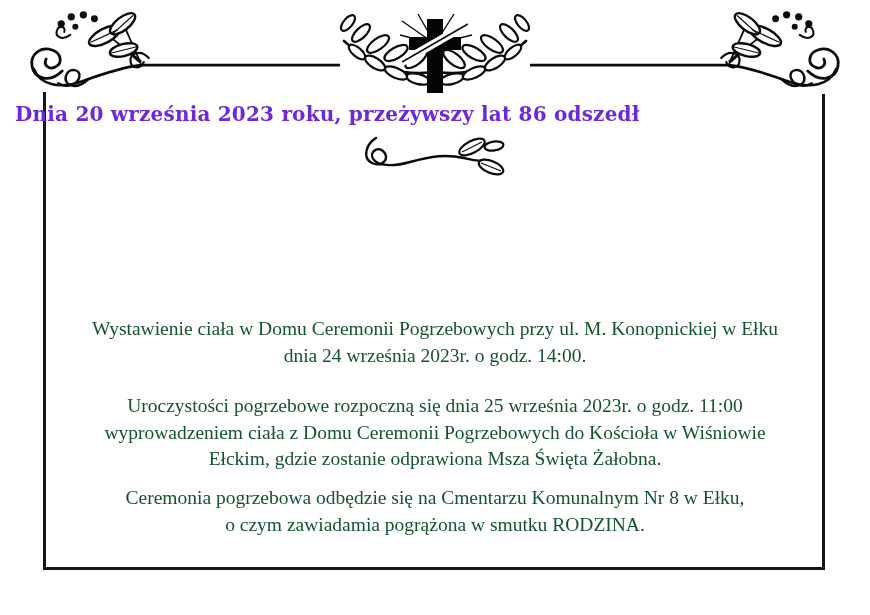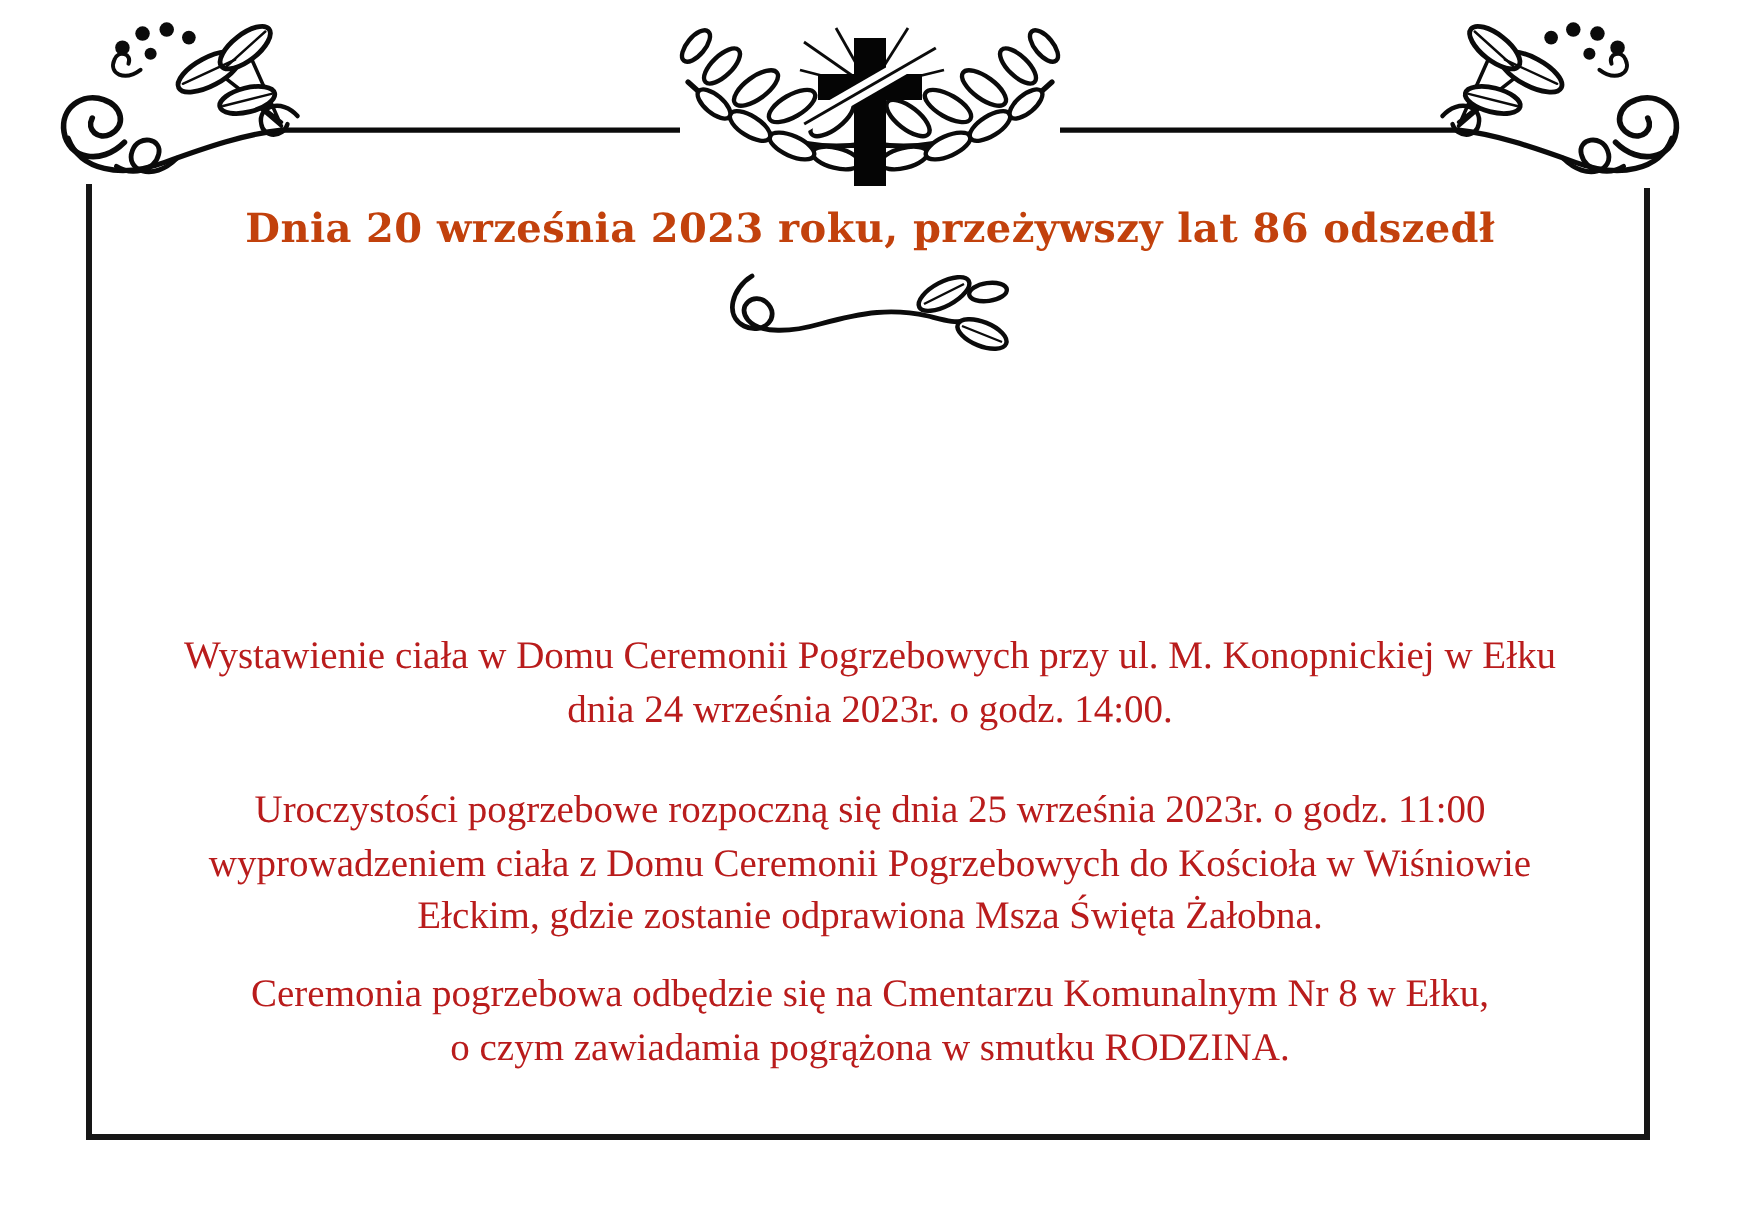--- a/index.html
+++ b/index.html
@@ -14,34 +14,34 @@
   .frame-right { left:822px; top:94px; height:476px; }
   .frame-bottom { position:absolute; left:43px; top:567px; width:782px; height:3px; background:#161616; }
   
   .deco { position:absolute; top:8px; height:90px; }
   .deco-left   { left:28px;  width:312px; }
   .deco-center { left:330px; width:210px; top:10px; }
   .deco-right  { left:530px; width:312px; }
   .deco svg { display:block; width:100%; height:100%; }
   
   .date-line {
-    position:absolute; top:102px; left:0; right:0; text-align:center;
+    position:absolute; top:102px; left:0; right:0; 
     font-family:"DejaVu Serif", serif; font-weight:bold; font-size:20px;
-    color:#c2410c; letter-spacing:0.2px;
+    color:#6d28d9; letter-spacing:0.2px;padding-left:15px;
   }
   .divider { position:absolute; left:360px; top:130px; width:150px; height:46px; }
   .name {
     position:absolute; top:184px; left:0; right:0; margin:0; text-align:center;
     font-family:"DejaVu Serif", serif; font-weight:bold; font-size:45px;
     color:#0d0d0d; letter-spacing:0.5px;
   }
   .para {
     position:absolute; left:55px; right:55px; margin:0; text-align:center;
     font-family:"Liberation Serif", serif; font-size:19.5px; line-height:26.5px;
-    color:#b91c1c; white-space:pre-line;
+    color:#14532d; white-space:pre-line;
   }
   .p1 { top:316px; }
   .p2 { top:393px; }
   .p3 { top:485px; }
   
   .logo {
     position:absolute; left:50%; top:554px; transform:translateX(-50%);
     background:#ffffff; padding:2px 14px 4px; z-index:5; text-align:center;
   }
   .logo-puk {

